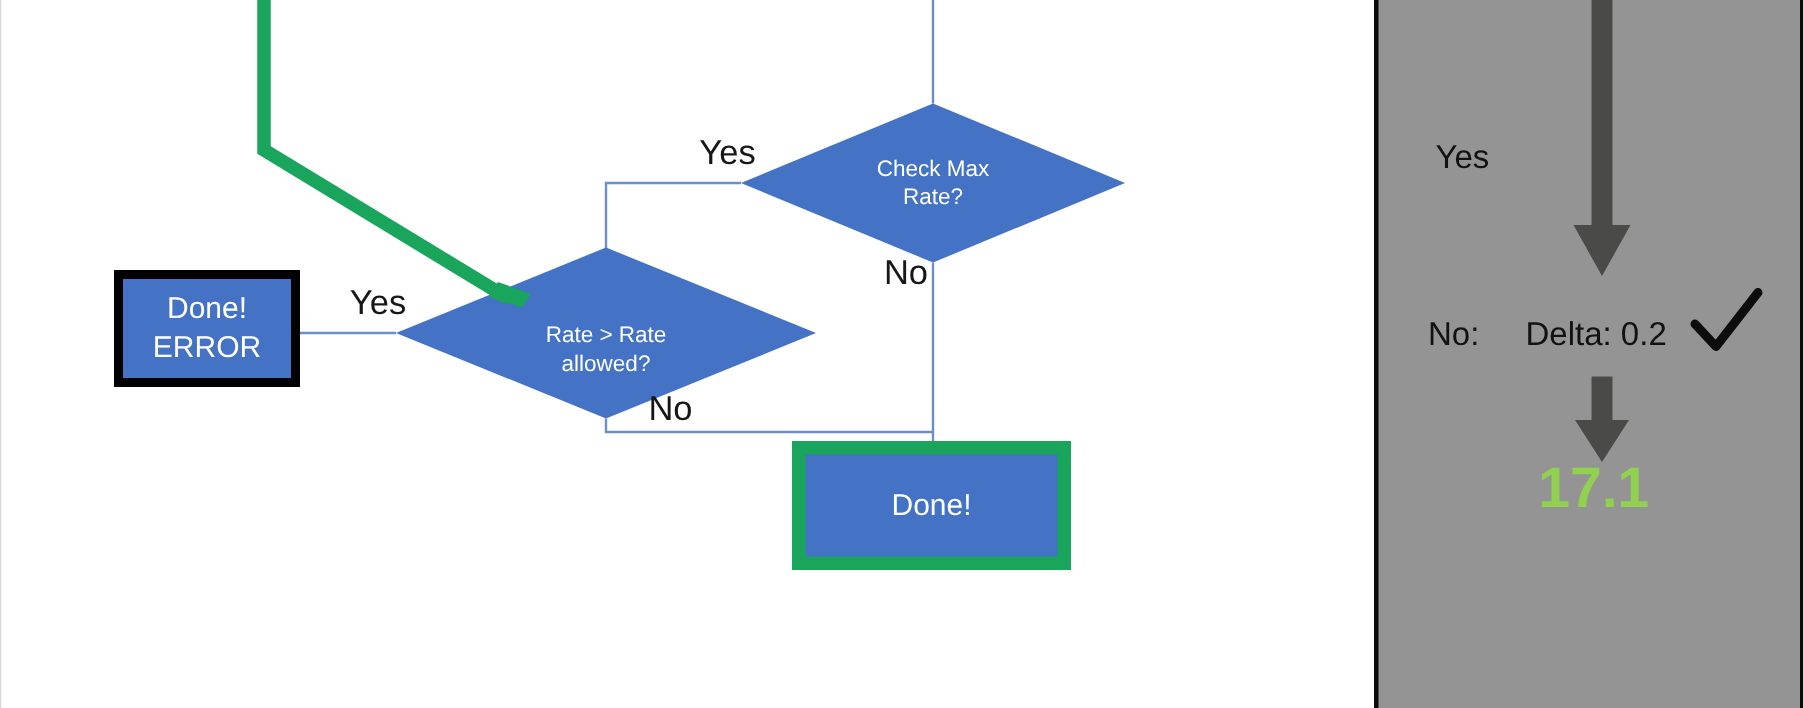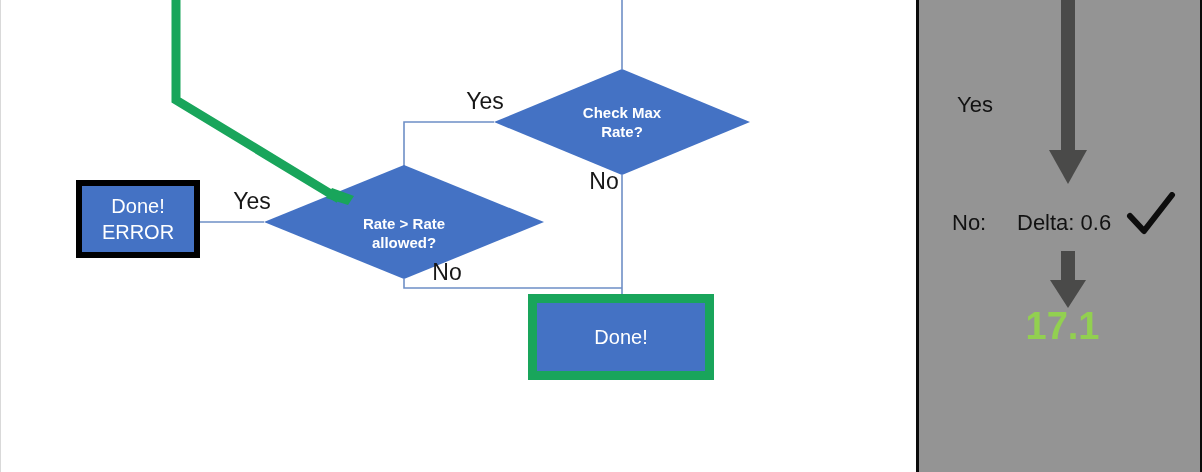--- a/index.html
+++ b/index.html
@@ -29,21 +29,20 @@
   #flow-svg { position: absolute; left: 0; top: 0; }
 
   .node-label {
     position: absolute;
     color: #ffffff;
     font-size: 15px;
     line-height: 19px;
     text-align: center;
     white-space: pre-line;
     pointer-events: none;
-    font-weight: bold;
   }
   .edge-label {
     position: absolute;
     color: #171717;
     font-size: 23px;
     line-height: 26px;
     text-align: center;
     white-space: nowrap;
   }
 
@@ -193,21 +192,21 @@
       <g fill="#4A4A49">
         <rect x="142" y="251" width="14" height="36"></rect>
         <polygon points="131,280 167,280 149,308"></polygon>
       </g>
     </svg>
 
     <div class="panel-text" id="panel-yes">Yes</div>
 
     <div class="panel-text" id="panel-no">No:</div>
 
-    <div class="panel-text" id="panel-delta">Delta: 0.6</div>
+    <div class="panel-text" id="panel-delta">Delta: 0.2</div>
 
     <svg id="panel-check" viewBox="0 0 50 48">
       <path d="M4,24 L18,39 L46,3" stroke="#0d0d0d" stroke-width="6" fill="none" stroke-linecap="round" stroke-linejoin="round"></path>
     </svg>
 
     <div id="panel-result">17.1</div>
 
   </div>
 
 </div>

